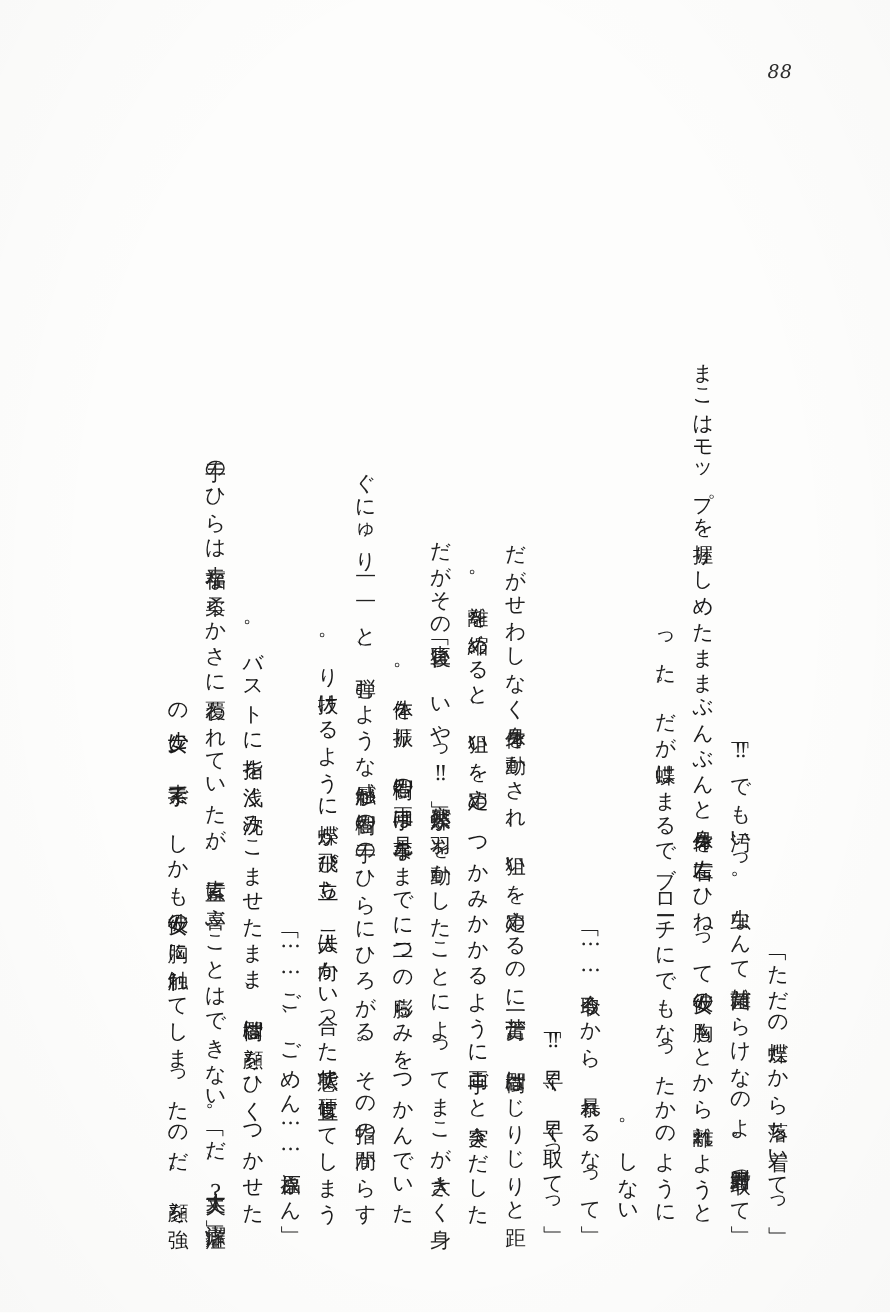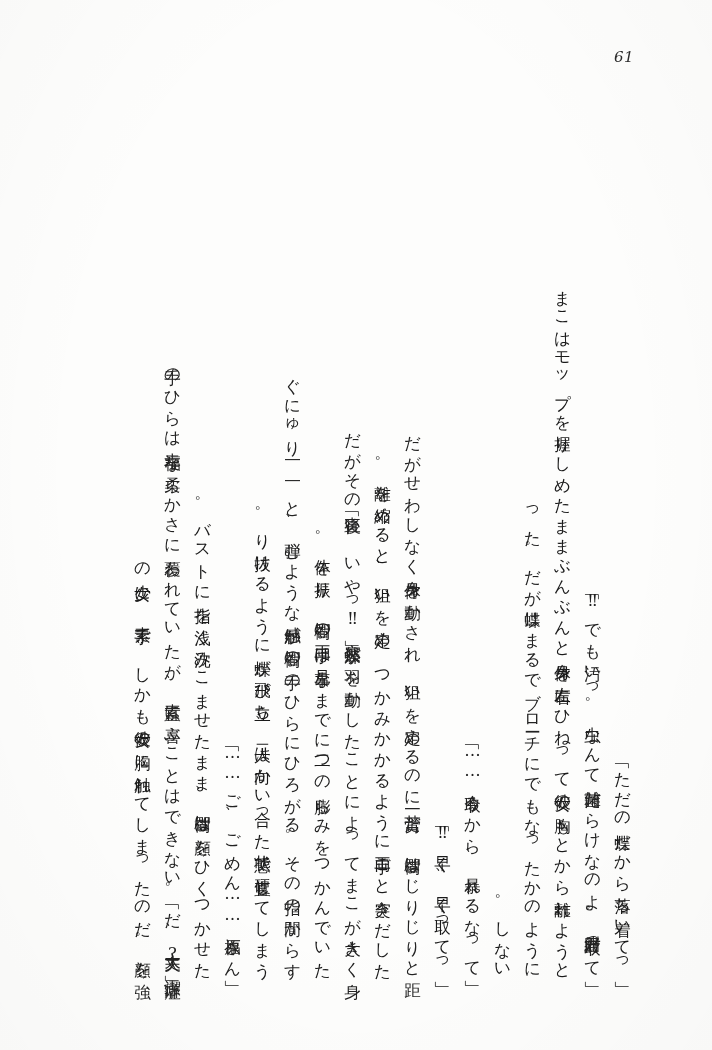--- a/index.html
+++ b/index.html
@@ -65,21 +65,21 @@
   }
   
   .col:nth-child(odd) { color: #1a1a1a; }
   .col:nth-child(even) { color: #222222; }
 </style>
 </head>
 <body>
 
 <div class="page">
 
-  <div class="page-number">61</div>
+  <div class="page-number">88</div>
 
   <div class="body-text">
     <div class="col">「ただの蝶だから落ち着いてっ」</div>
     <div class="col">「でも汚いっ。虫なんて雑菌だらけなのよ。紺野君取って‼」</div>
     <div class="col">まこはモップを握りしめたままぶんぶんと身体を左右にひねって彼女の胸もとから離れようと</div>
     <div class="col">った。だが蝶はまるでブローチにでもなったかのように</div>
     <div class="col">しない。</div>
     <div class="col">「今取るから、暴れるなって……」</div>
     <div class="col">「早く、早く取ってっ‼」</div>
     <div class="col">だがせわしなく身体を動かされ、狙いを定めるのに一苦労だ。智樹はじりじりと距</div>

